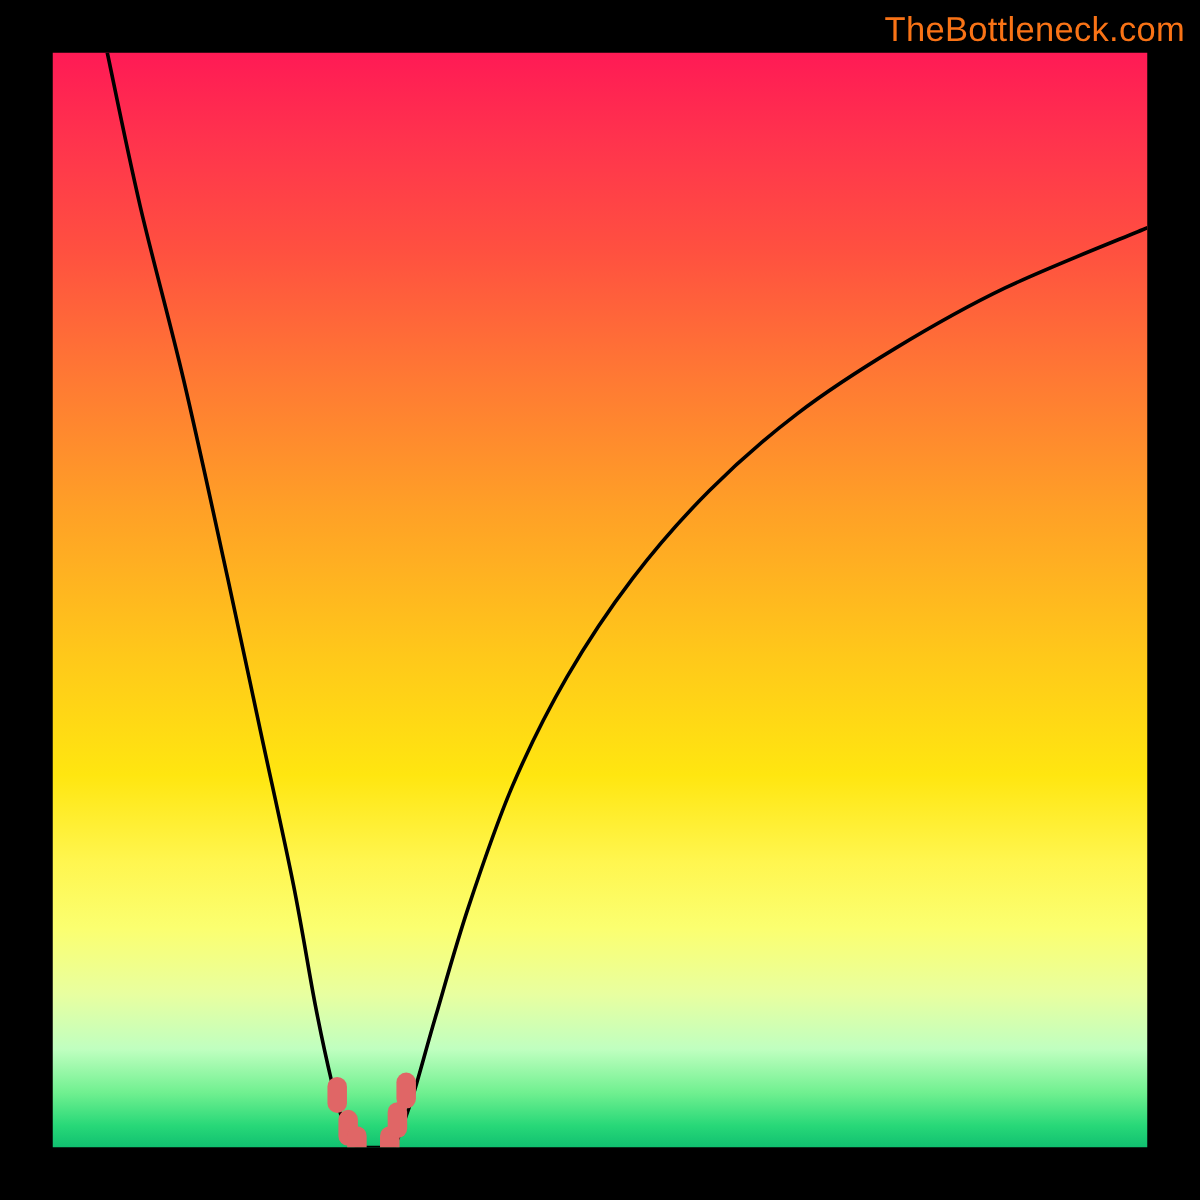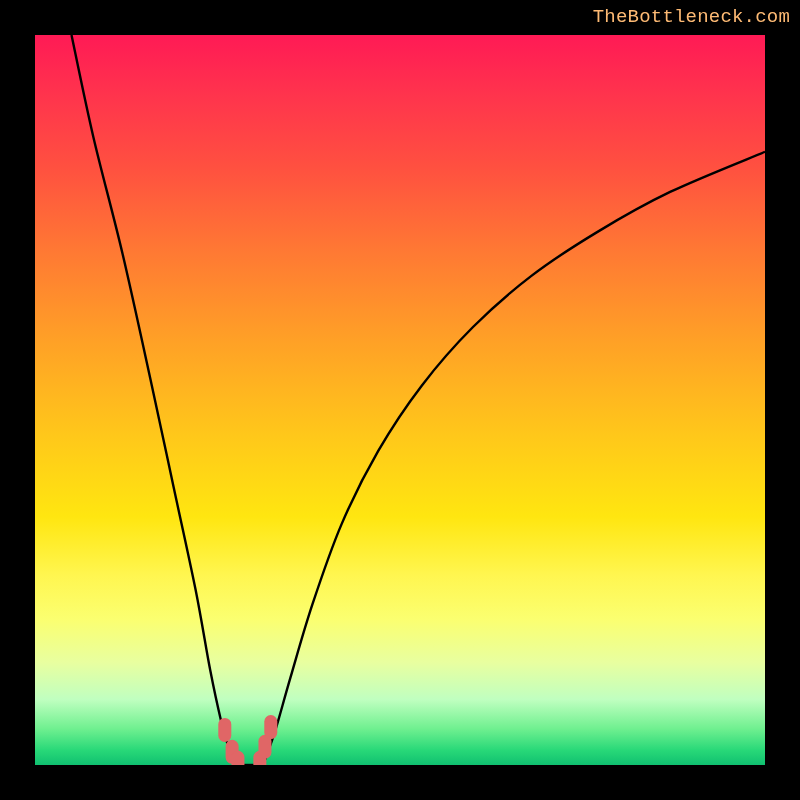--- a/index.html
+++ b/index.html
@@ -41,23 +41,23 @@
       #c0ffc0 91%,
       #70f090 95%,
       #28d878 98%,
       #10c070 100%
     );
   }
   .watermark {
     position: absolute;
     top: 6px;
     right: 10px;
-    font-family: Liberation Mono, monospace;
-    font-size: 19px;
-    color: #fdba74;
+    font-family: Liberation Sans, sans-serif;
+    font-size: 23px;
+    color: #f97316;
     letter-spacing: 0.2px;
     user-select: none;
   }
   svg {
     position: absolute;
     inset: 0;
   }
 </style>
 </head>
 <body>

